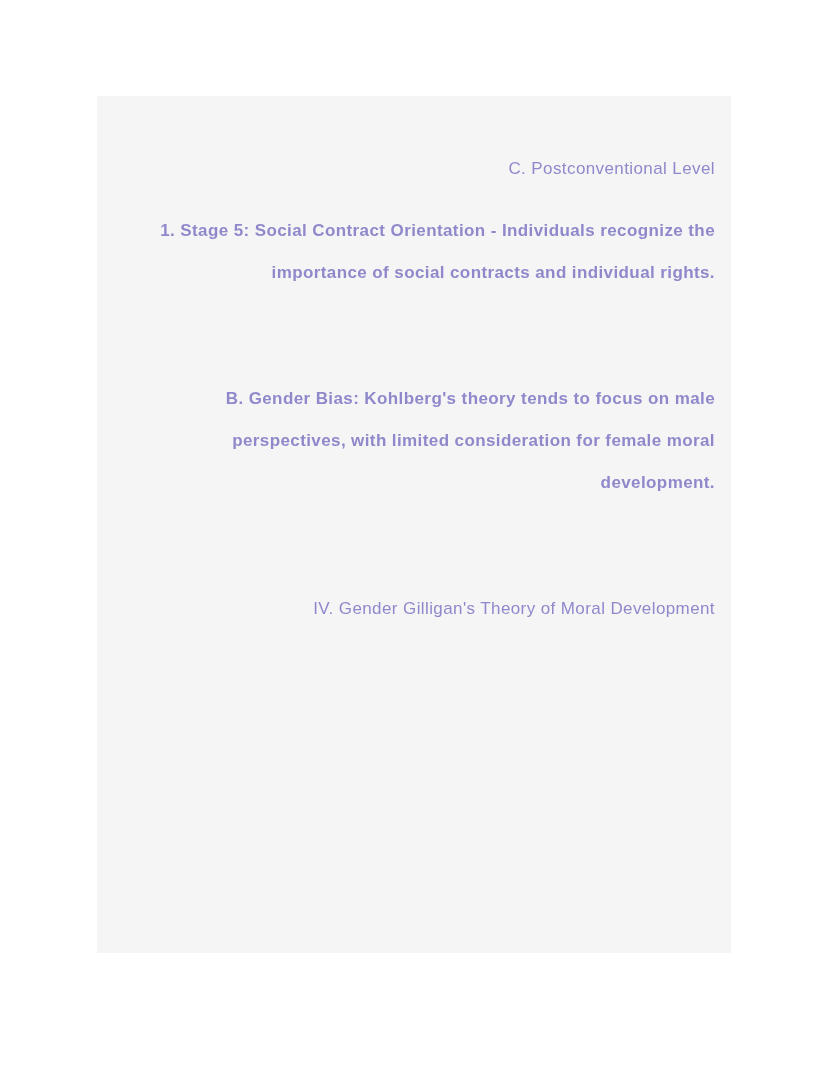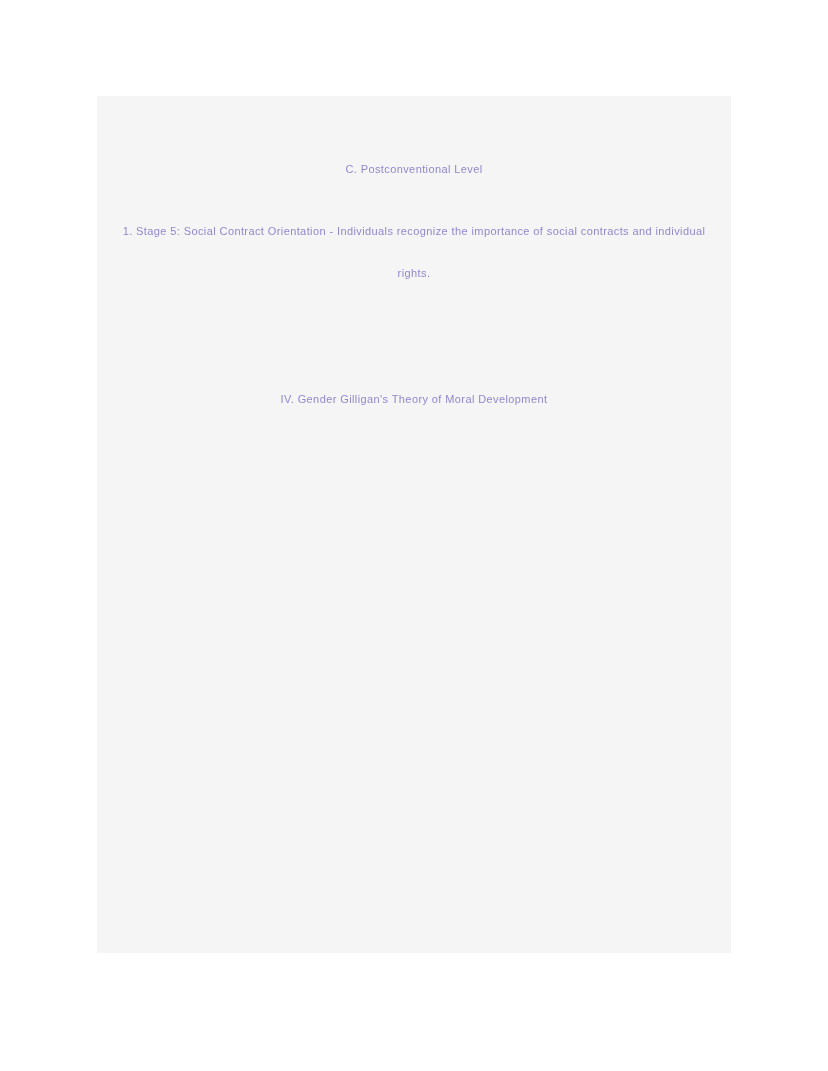--- a/index.html
+++ b/index.html
@@ -17,53 +17,54 @@
   .sheet {
     width: 634px;
     min-height: 857px;
     margin: 0 auto;
     position: relative;
     top: 96px;
     background: #f5f5f6;
     box-sizing: border-box;
     padding: 52px 16px 20px 16px;
     color: #8f89cb;
-    text-align: center;
-    font-size: 11px;
+    text-align: right;
+    font-size: 17px;
     letter-spacing: 0.4px;
   }
   .section + .section {
     margin-top: 84px;
   }
   .heading {
     margin: 0 0 20px 0;
     line-height: 42px;
     font-weight: 400;
   }
   .para {
     margin: 20px 0;
     line-height: 42px;
-    font-weight: 400;
+    font-weight: 700;
   }
   .para:last-child {
     margin-bottom: 0;
   }
 </style>
 </head>
 <body>
 
 <div class="canvas">
   <div class="sheet">
 
     <div class="section">
       <p class="heading">C. Postconventional Level</p>
       <p class="para">1. Stage 5: Social Contract Orientation - Individuals recognize the importance of social contracts and individual rights.</p>
     </div>
 
     <div class="section">
+      <p class="para">B. Gender Bias: Kohlberg's theory tends to focus on male perspectives, with limited consideration for female moral development.</p>
     </div>
 
     <div class="section">
       <p class="heading">IV. Gender Gilligan's Theory of Moral Development</p>
     </div>
 
   </div>
 </div>
 
 </body></html>

